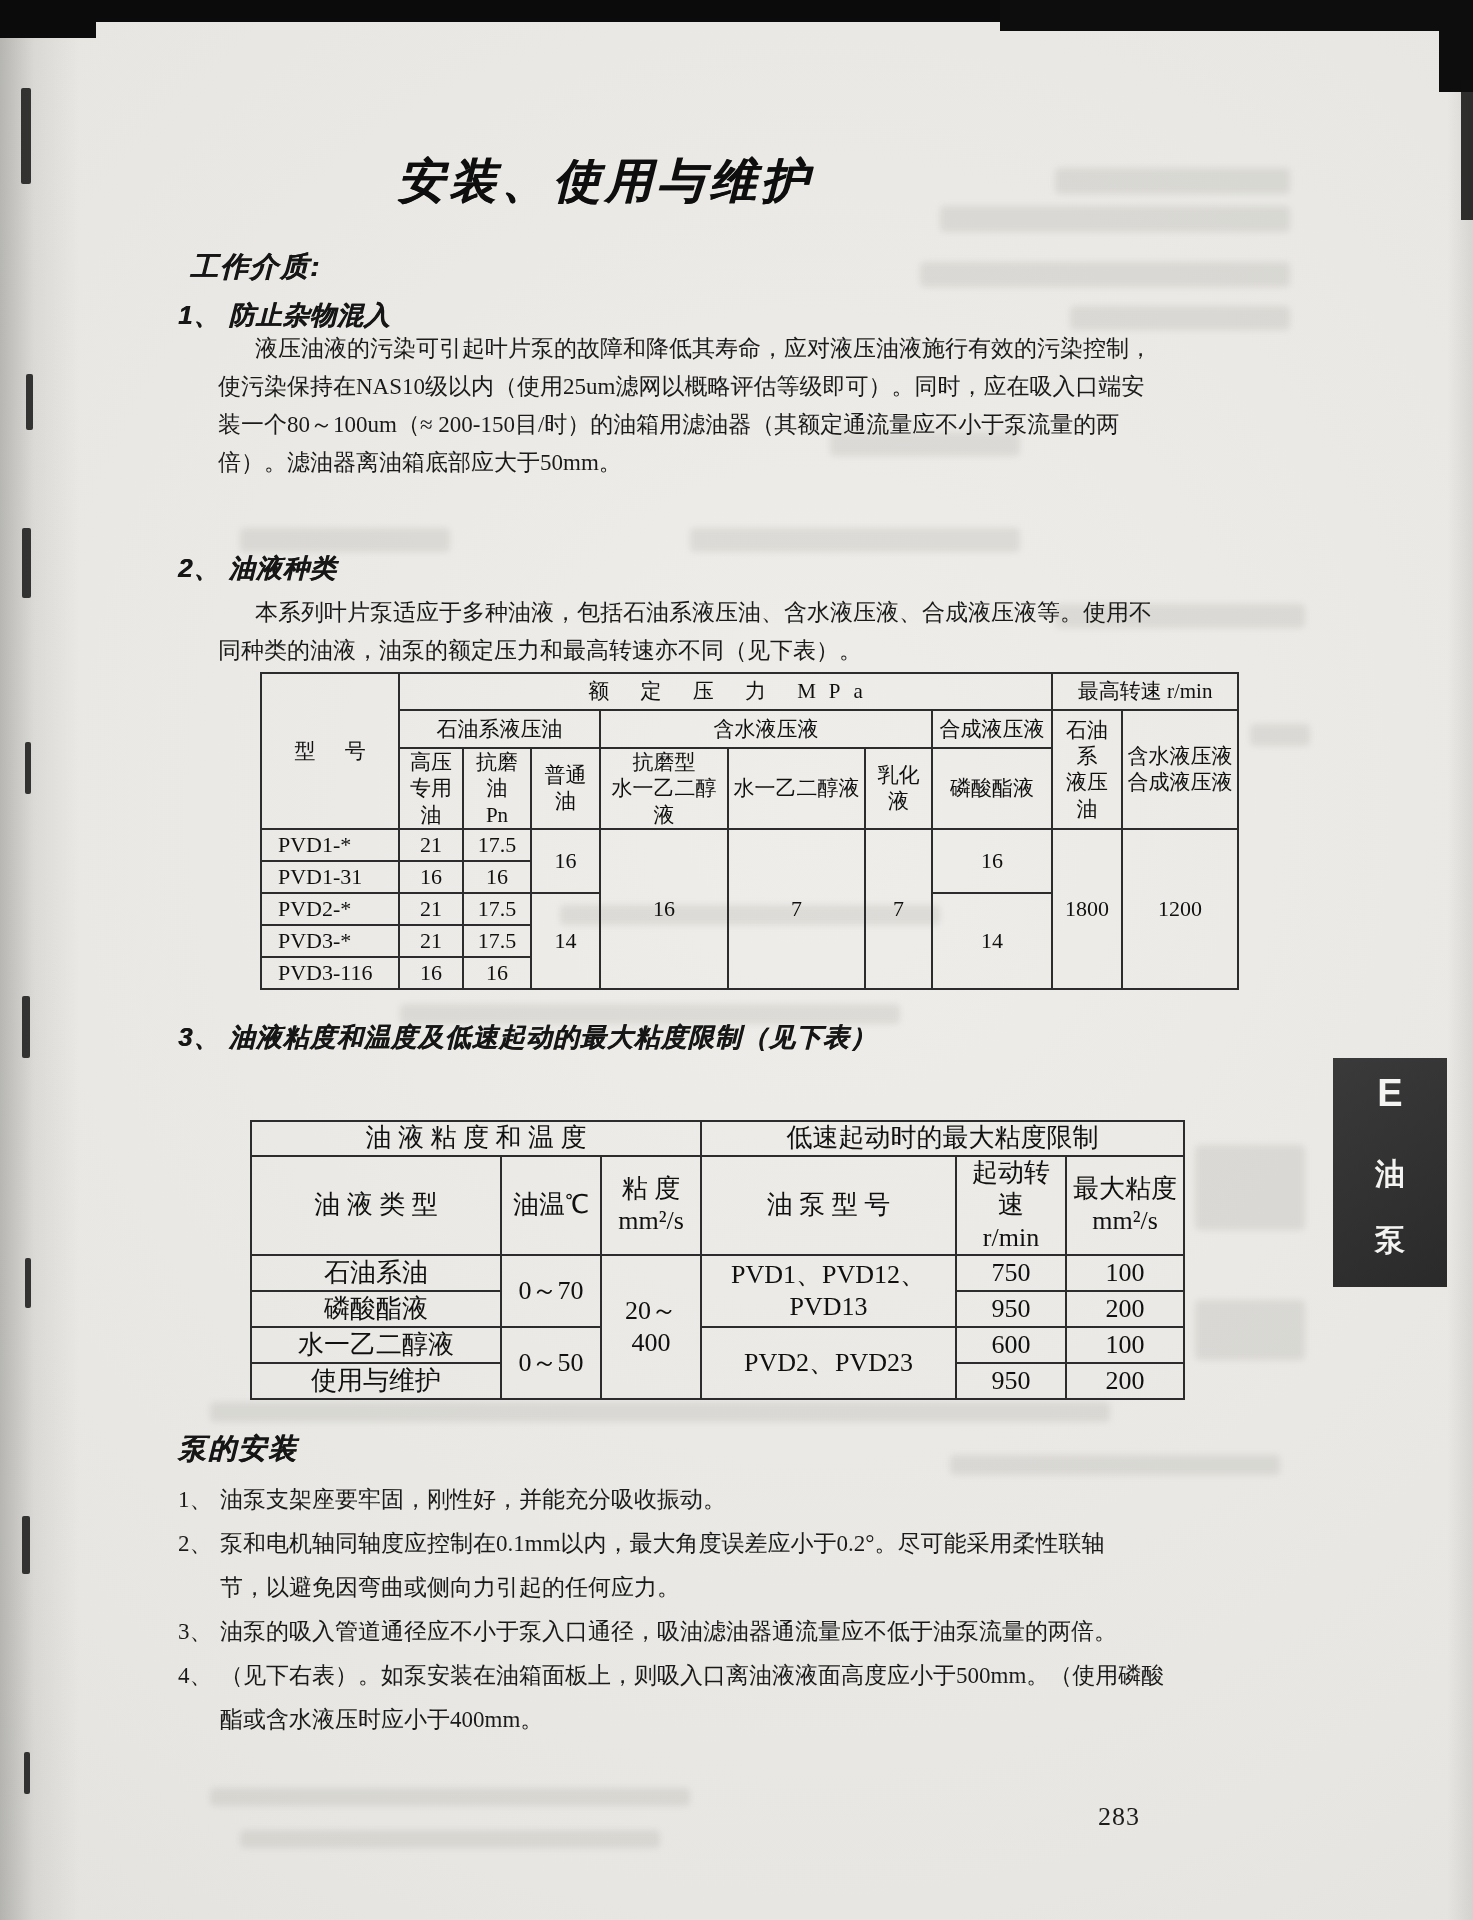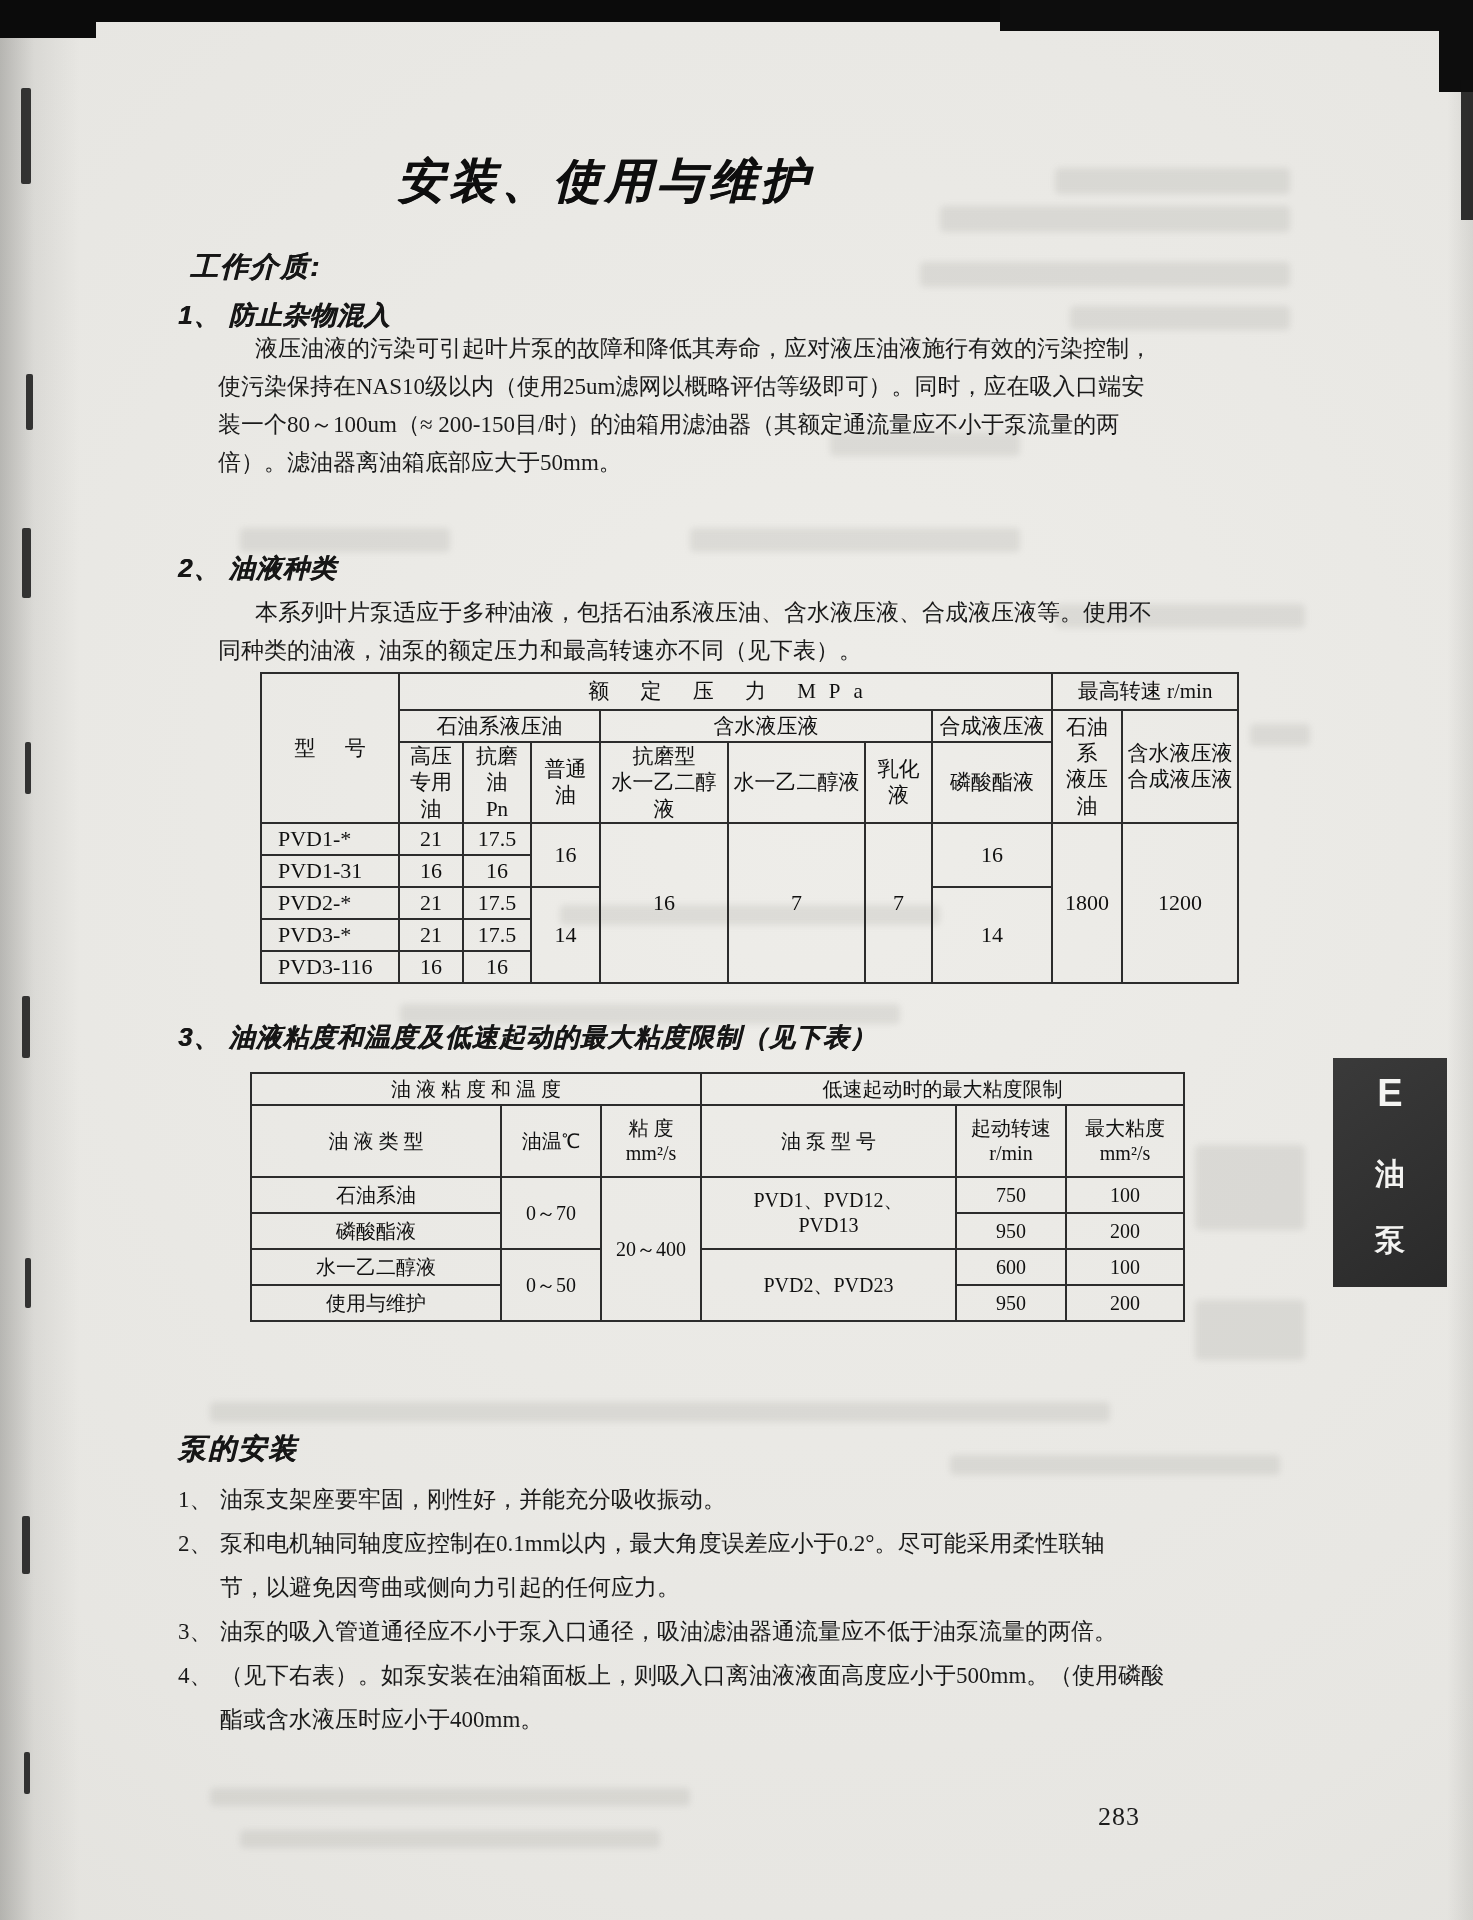--- a/index.html
+++ b/index.html
@@ -50,26 +50,26 @@
   .install-list { position:absolute; left:178px; top:1478px; width:1010px; font-size:23px; color:#1a1a1a; }
   .install-item { display:flex; }
   .install-item .num { width:42px; flex:none; line-height:44px; }
   .install-item .lines { flex:1; }
   .install-item .lines .ln { height:44px; line-height:44px; white-space:nowrap; }
   
   table { position:absolute; border-collapse:collapse; table-layout:fixed; color:#101010; }
   th, td { border:2px solid #2c2c2c; padding:0 4px; text-align:center; vertical-align:middle;
            white-space:pre-line; font-weight:normal; line-height:1.25; }
   .t1 { left:260px; top:672px; width:977px; font-size:21px; }
-  .t1 .r1 { height:37px; } .t1 .r2 { height:32px; } .t1 .r3 { height:65px; } .t1 .rd { height:32px; }
+  .t1 .r1 { height:37px; } .t1 .r2 { height:38px; } .t1 .r3 { height:65px; } .t1 .rd { height:32px; }
   .t1 td.model { text-align:left; padding-left:16px; font-size:22px;font-family:Liberation Serif, serif; }
   .t1 td.val { font-size:22px; }
   .th-model { letter-spacing:12px; text-indent:12px; }
   .th-pressure { letter-spacing:13px; text-indent:13px; }
-  .t2 { left:250px; top:1072px; width:933px; font-size:20px; }
+  .t2 { left:250px; top:1120px; width:933px; font-size:26px; }
   .t2 .r1 { height:32px; } .t2 .r2 { height:72px; } .t2 .rd { height:36px; }
   
   .side-tab { position:absolute; left:1333px; top:1058px; width:114px; height:229px;
               background:linear-gradient(145deg,#3a3a3a,#2a2a2a); color:#f4f4f2; }
   .side-tab .letter { position:absolute; top:14px; left:0; width:100%; text-align:center;
                       font-family:"Liberation Sans", sans-serif; font-weight:bold; font-size:38px; }
   .side-tab .ch { position:absolute; left:0; width:100%; text-align:center; font-size:30px;
                   font-family:"Liberation Sans", sans-serif; font-weight:bold; }
   .ch1 { top:96px; } .ch2 { top:162px; }
   .page-num { position:absolute; left:1098px; top:1802px; font-size:26px; letter-spacing:1px; color:#1d1d1d; }

